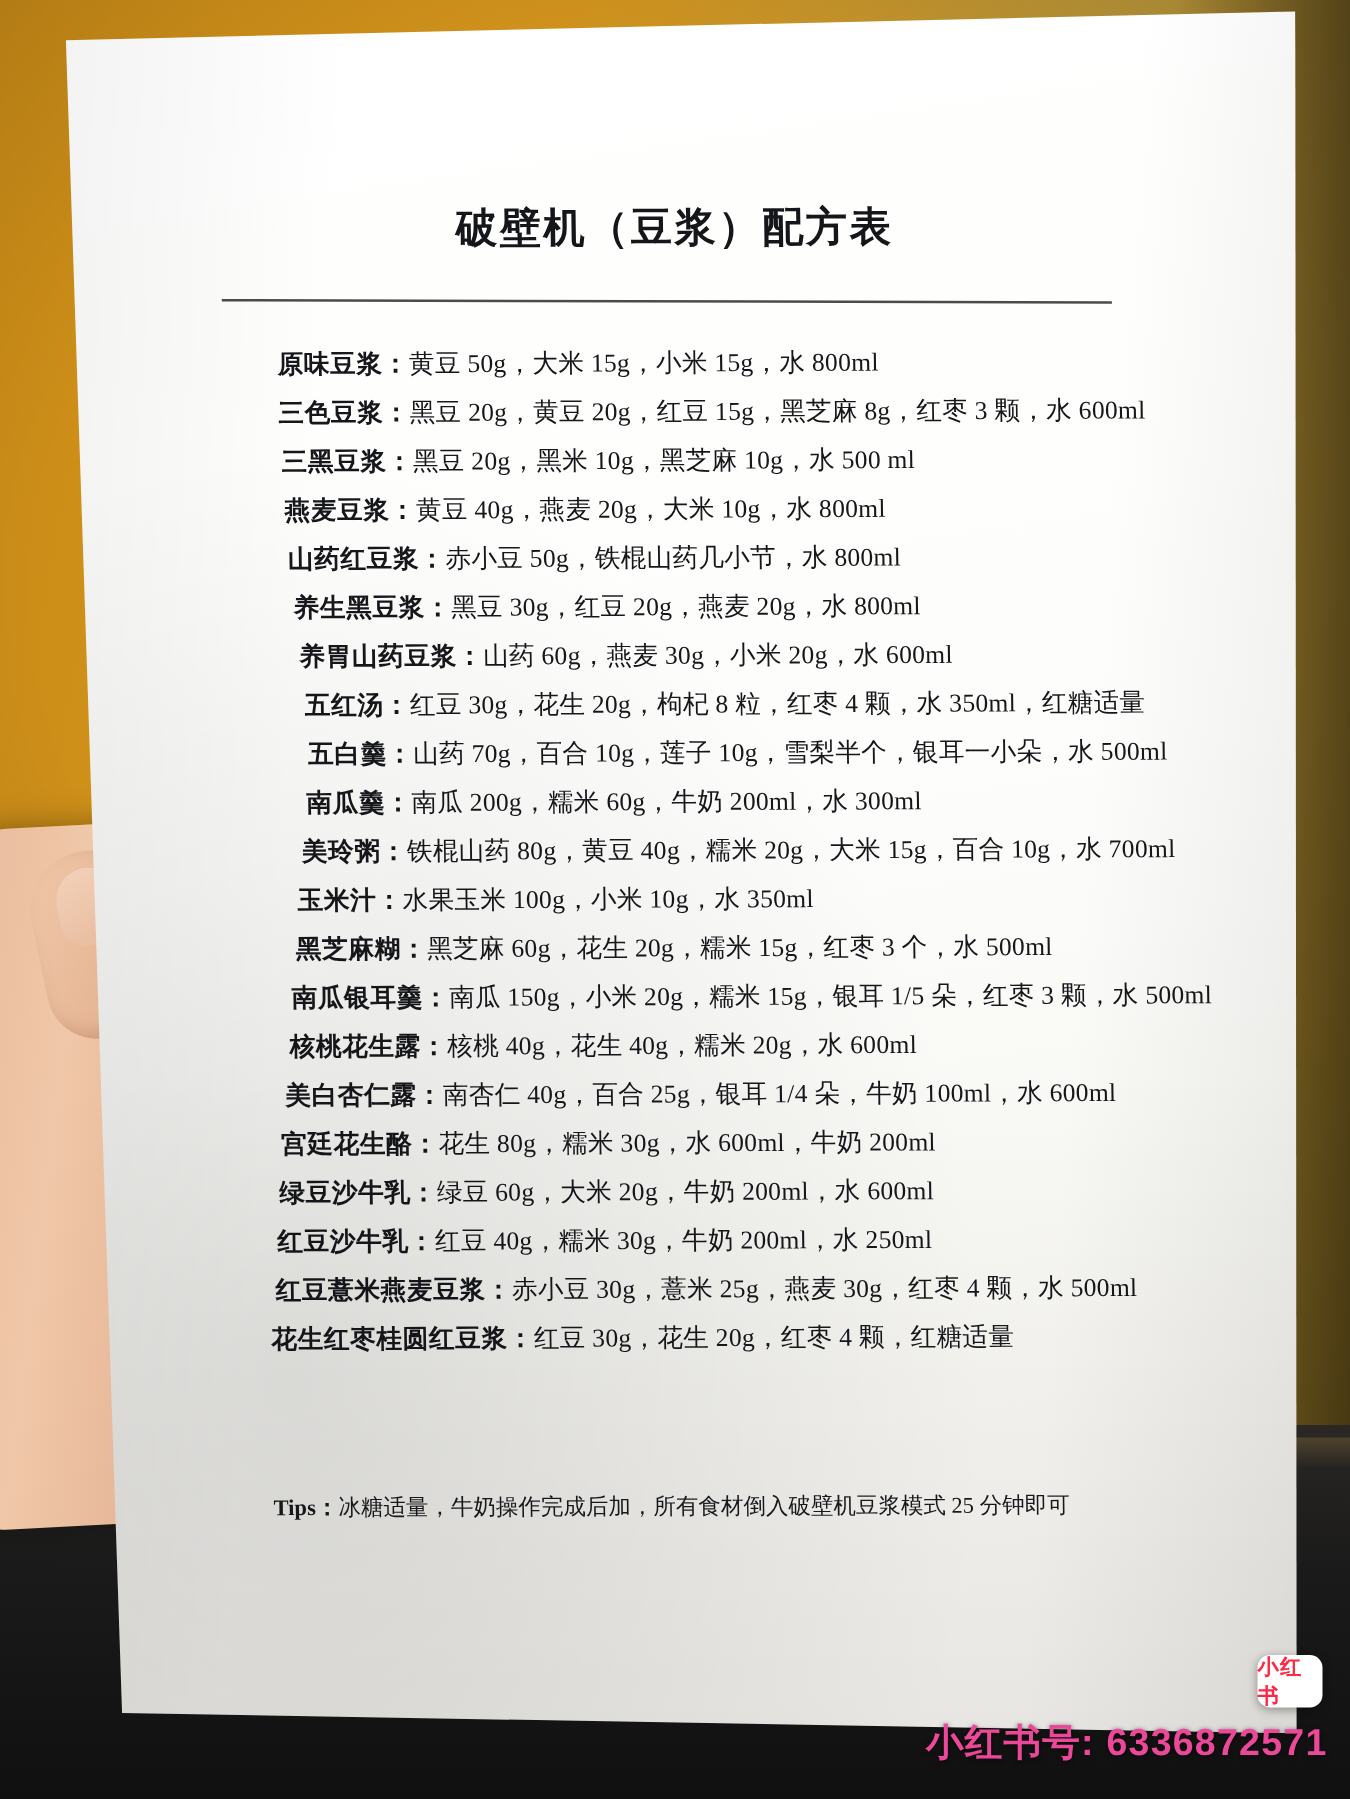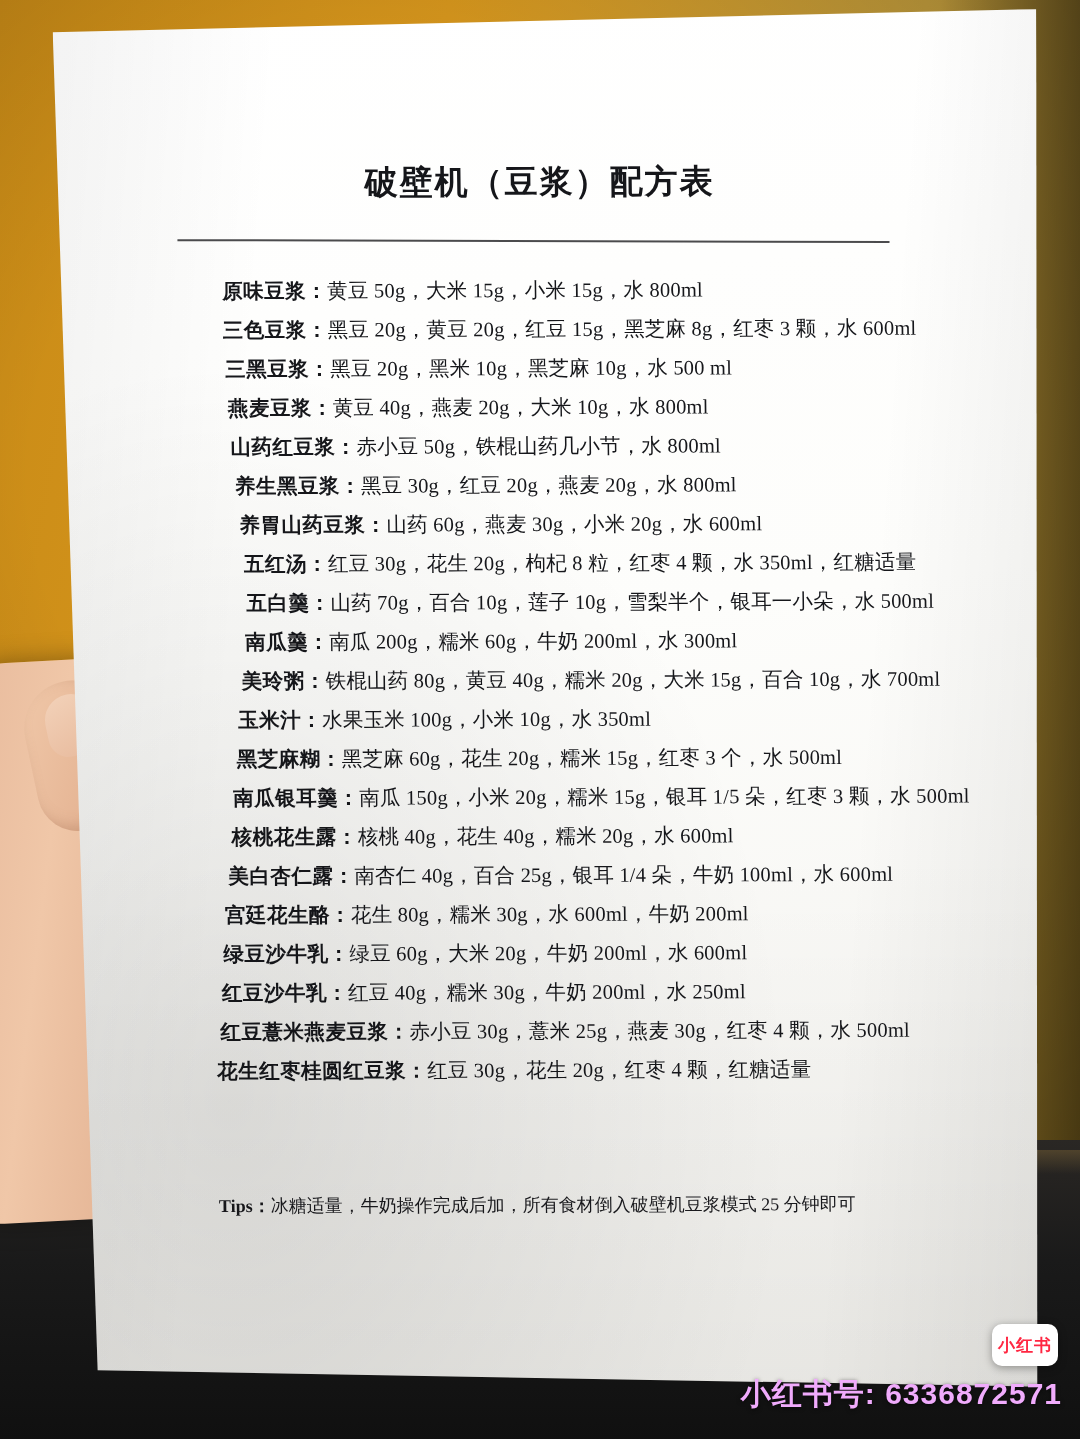--- a/index.html
+++ b/index.html
@@ -176,41 +176,41 @@
     color: #1a1a1e;
     white-space: nowrap;
   }
   #tips-label { font-weight: 700; }
 
   
   #xhs-badge {
     position: absolute;
     right: 22px;
     top: 1324px;
-    width: 66px;
+    width: 52px;
     height: 42px;
     background: #ffffff;
     border-radius: 10px;
     display: flex;
     align-items: center;
     justify-content: center;
     font-size: 17px;
     font-weight: 700;
     color: #ff2742;
     letter-spacing: 1px;
     font-family: "Liberation Sans", sans-serif;
     box-shadow: 0 2px 8px rgba(0,0,0,0.35);
   }
   #xhs-id {
     position: absolute;
     right: 18px;
     top: 1374px;
     font-size: 30px;
     font-weight: 700;
-    color: #f0abfc;
+    color: #ec4899;
     letter-spacing: 1px;
     font-family: "Liberation Sans", sans-serif;
     text-shadow: 0 1px 4px rgba(0,0,0,0.6);
     white-space: nowrap;
   }
 </style>
 </head>
 <body>
 
 <div id="scene">

